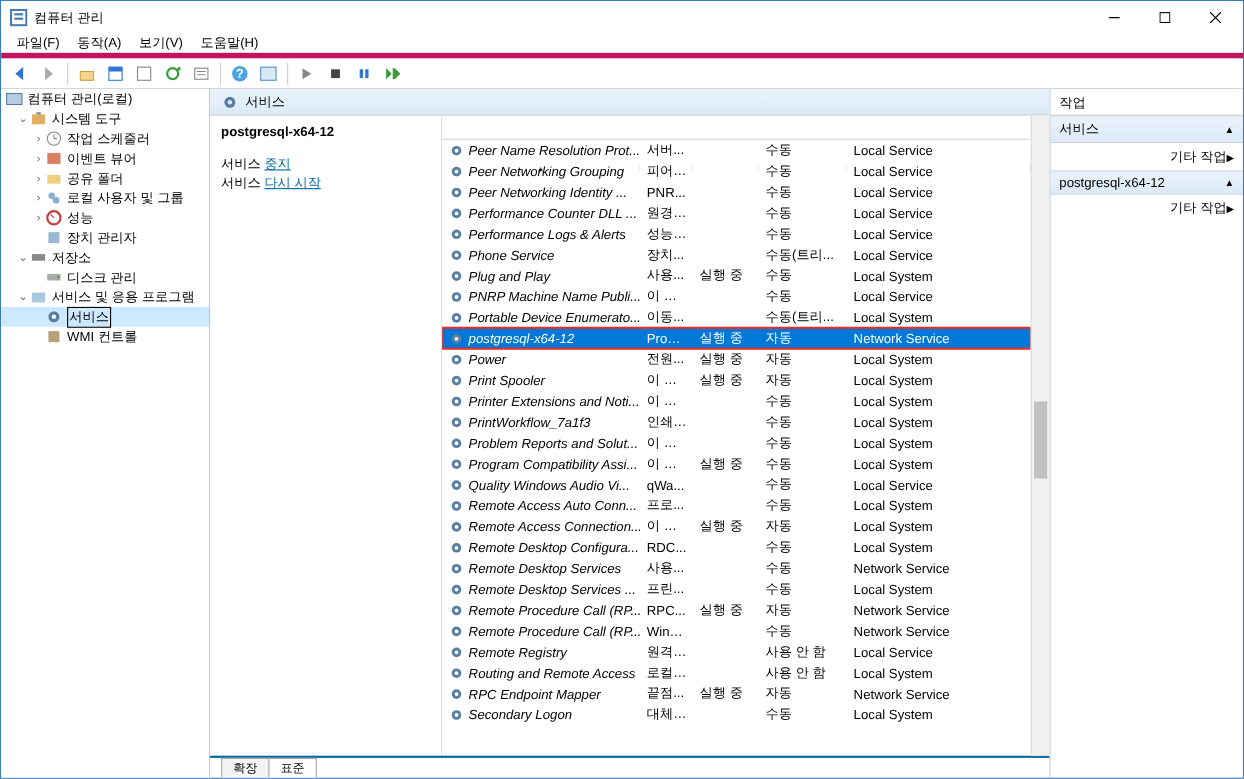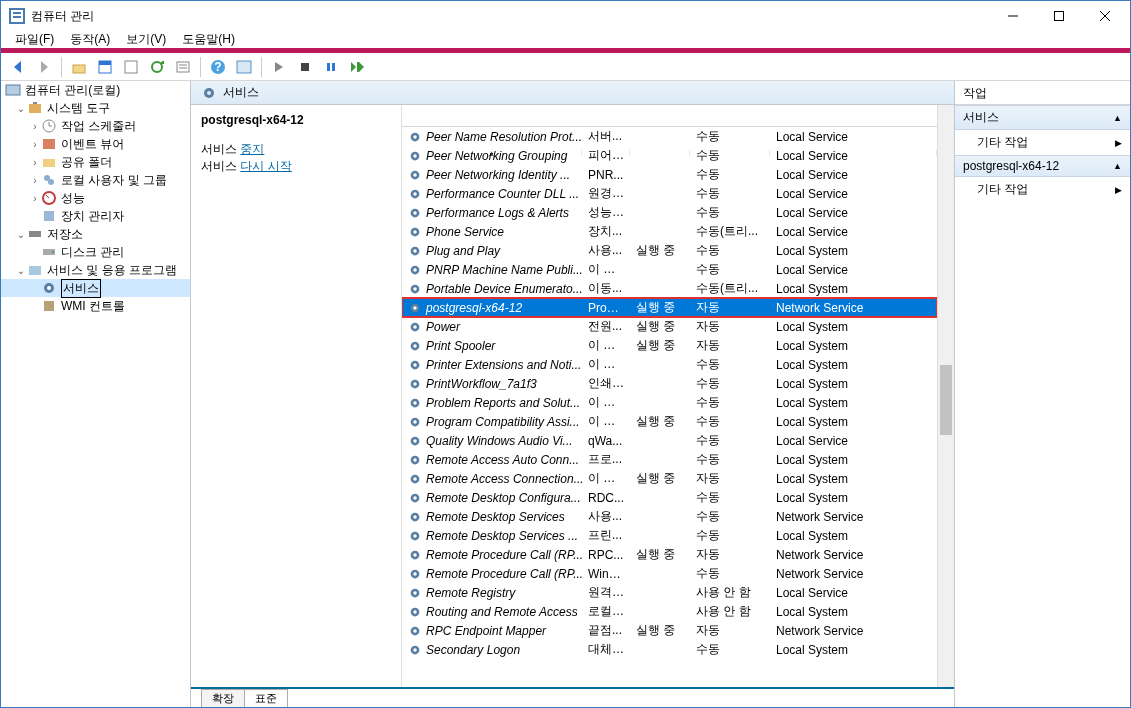--- a/index.html
+++ b/index.html
@@ -60,21 +60,21 @@
 .scrollbar-v { width:17px; background:#f0f0f0; border-left:1px solid #ddd; position:relative; }
 .scrollbar-v .thumb { position:absolute; right:2px; left:2px; top:260px; height:70px; background:#c2c2c2; }
 
 .tabs-footer { height: 20px; display:flex; align-items:flex-end; padding-left:10px; border-top:2px solid #0369a1;}
 .tab-btn { border:1px solid #aaa; border-bottom:none; padding:1px 10px; font-size:11px; background:#f4f4f4; margin-right:-1px;}
 .tab-btn.active{ background:#fff; }
 
 .actions-panel { width: 175px; display:flex; flex-direction:column; }
 .actions-header { height:24px; padding:4px 8px; border-bottom:1px solid #d6d6d6; font-size:12px; }
 .act-group-header { background: linear-gradient(#eaf3fb,#dceaf7); border-top:1px solid #c8d4e0;border-bottom:1px solid #c8d4e0; padding:3px 8px; display:flex; justify-content:space-between; align-items:center;}
-.act-item { padding:4px 8px 4px 22px; display:flex; justify-content:space-between; align-items:center;}
+.act-item { padding:4px 8px 4px 22px; display:flex; justify-content:flex-end; align-items:center;}
 .arrow-small { font-size:9px; }
 
 svg.gear { fill:#5a7fa3; }
 </style>
 </head>
 <body>
 
 <div class="titlebar">
   <svg class="app-icon" viewBox="0 0 16 16">
       <rect width="16" height="16" fill="#4a7bb0"></rect>

